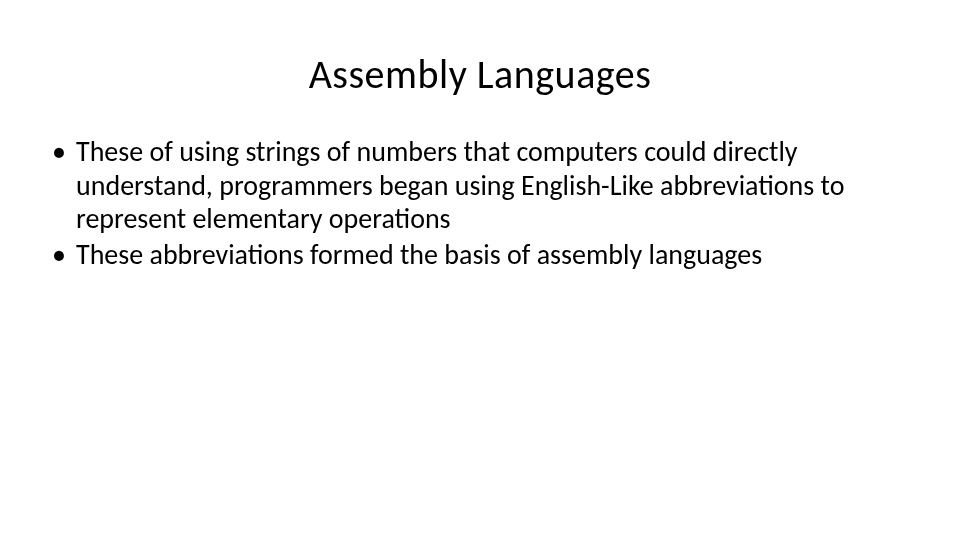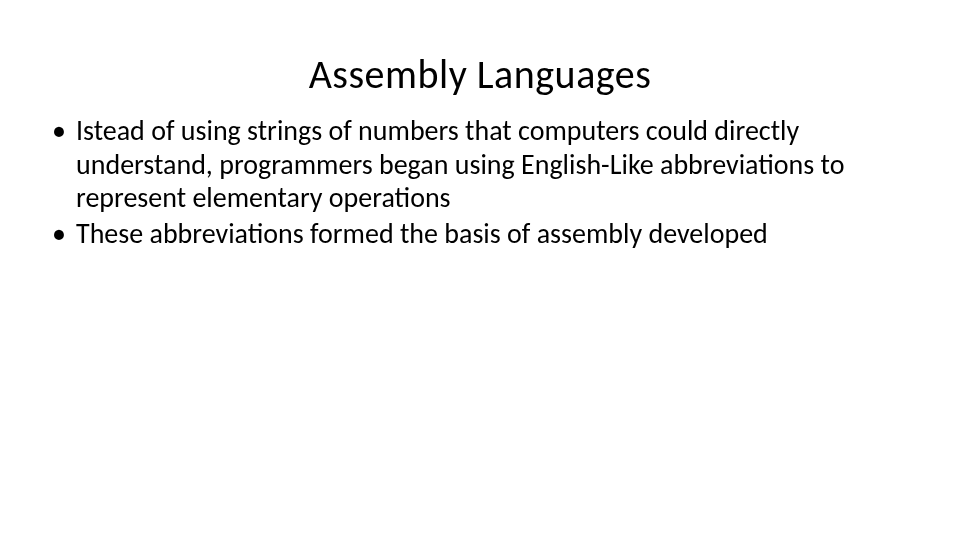--- a/index.html
+++ b/index.html
@@ -17,21 +17,21 @@
     }
     .slide {
       width: 100%;
       height: 100%;
       padding: 50px 40px 40px 40px;
     }
     .title {
       font-size: 40px;
       font-weight: 400;
       text-align: center;
-      margin-bottom: 15px;
+      margin-bottom: 36px;
       letter-spacing: 0.5px;
     }
     .content {
       padding-left: 8px;
     }
     ul {
       list-style: none;
     }
     li {
       font-size: 28px;
@@ -48,17 +48,17 @@
       font-size: 28px;
     }
   </style>
 </head>
 <body>
 
 <div class="slide">
   <h1 class="title">Assembly Languages</h1>
   <div class="content">
     <ul>
-      <li>Istead of using strings of numbers that computers could directly understand, programmers began using English-Like abbreviations to represent elementary operations</li>
-      <li>These abbreviations formed the basis of assembly developed</li>
+      <li>These of using strings of numbers that computers could directly understand, programmers began using English-Like abbreviations to represent elementary operations</li>
+      <li>These abbreviations formed the basis of assembly languages</li>
     </ul>
   </div>
 </div>
 
 </body></html>

